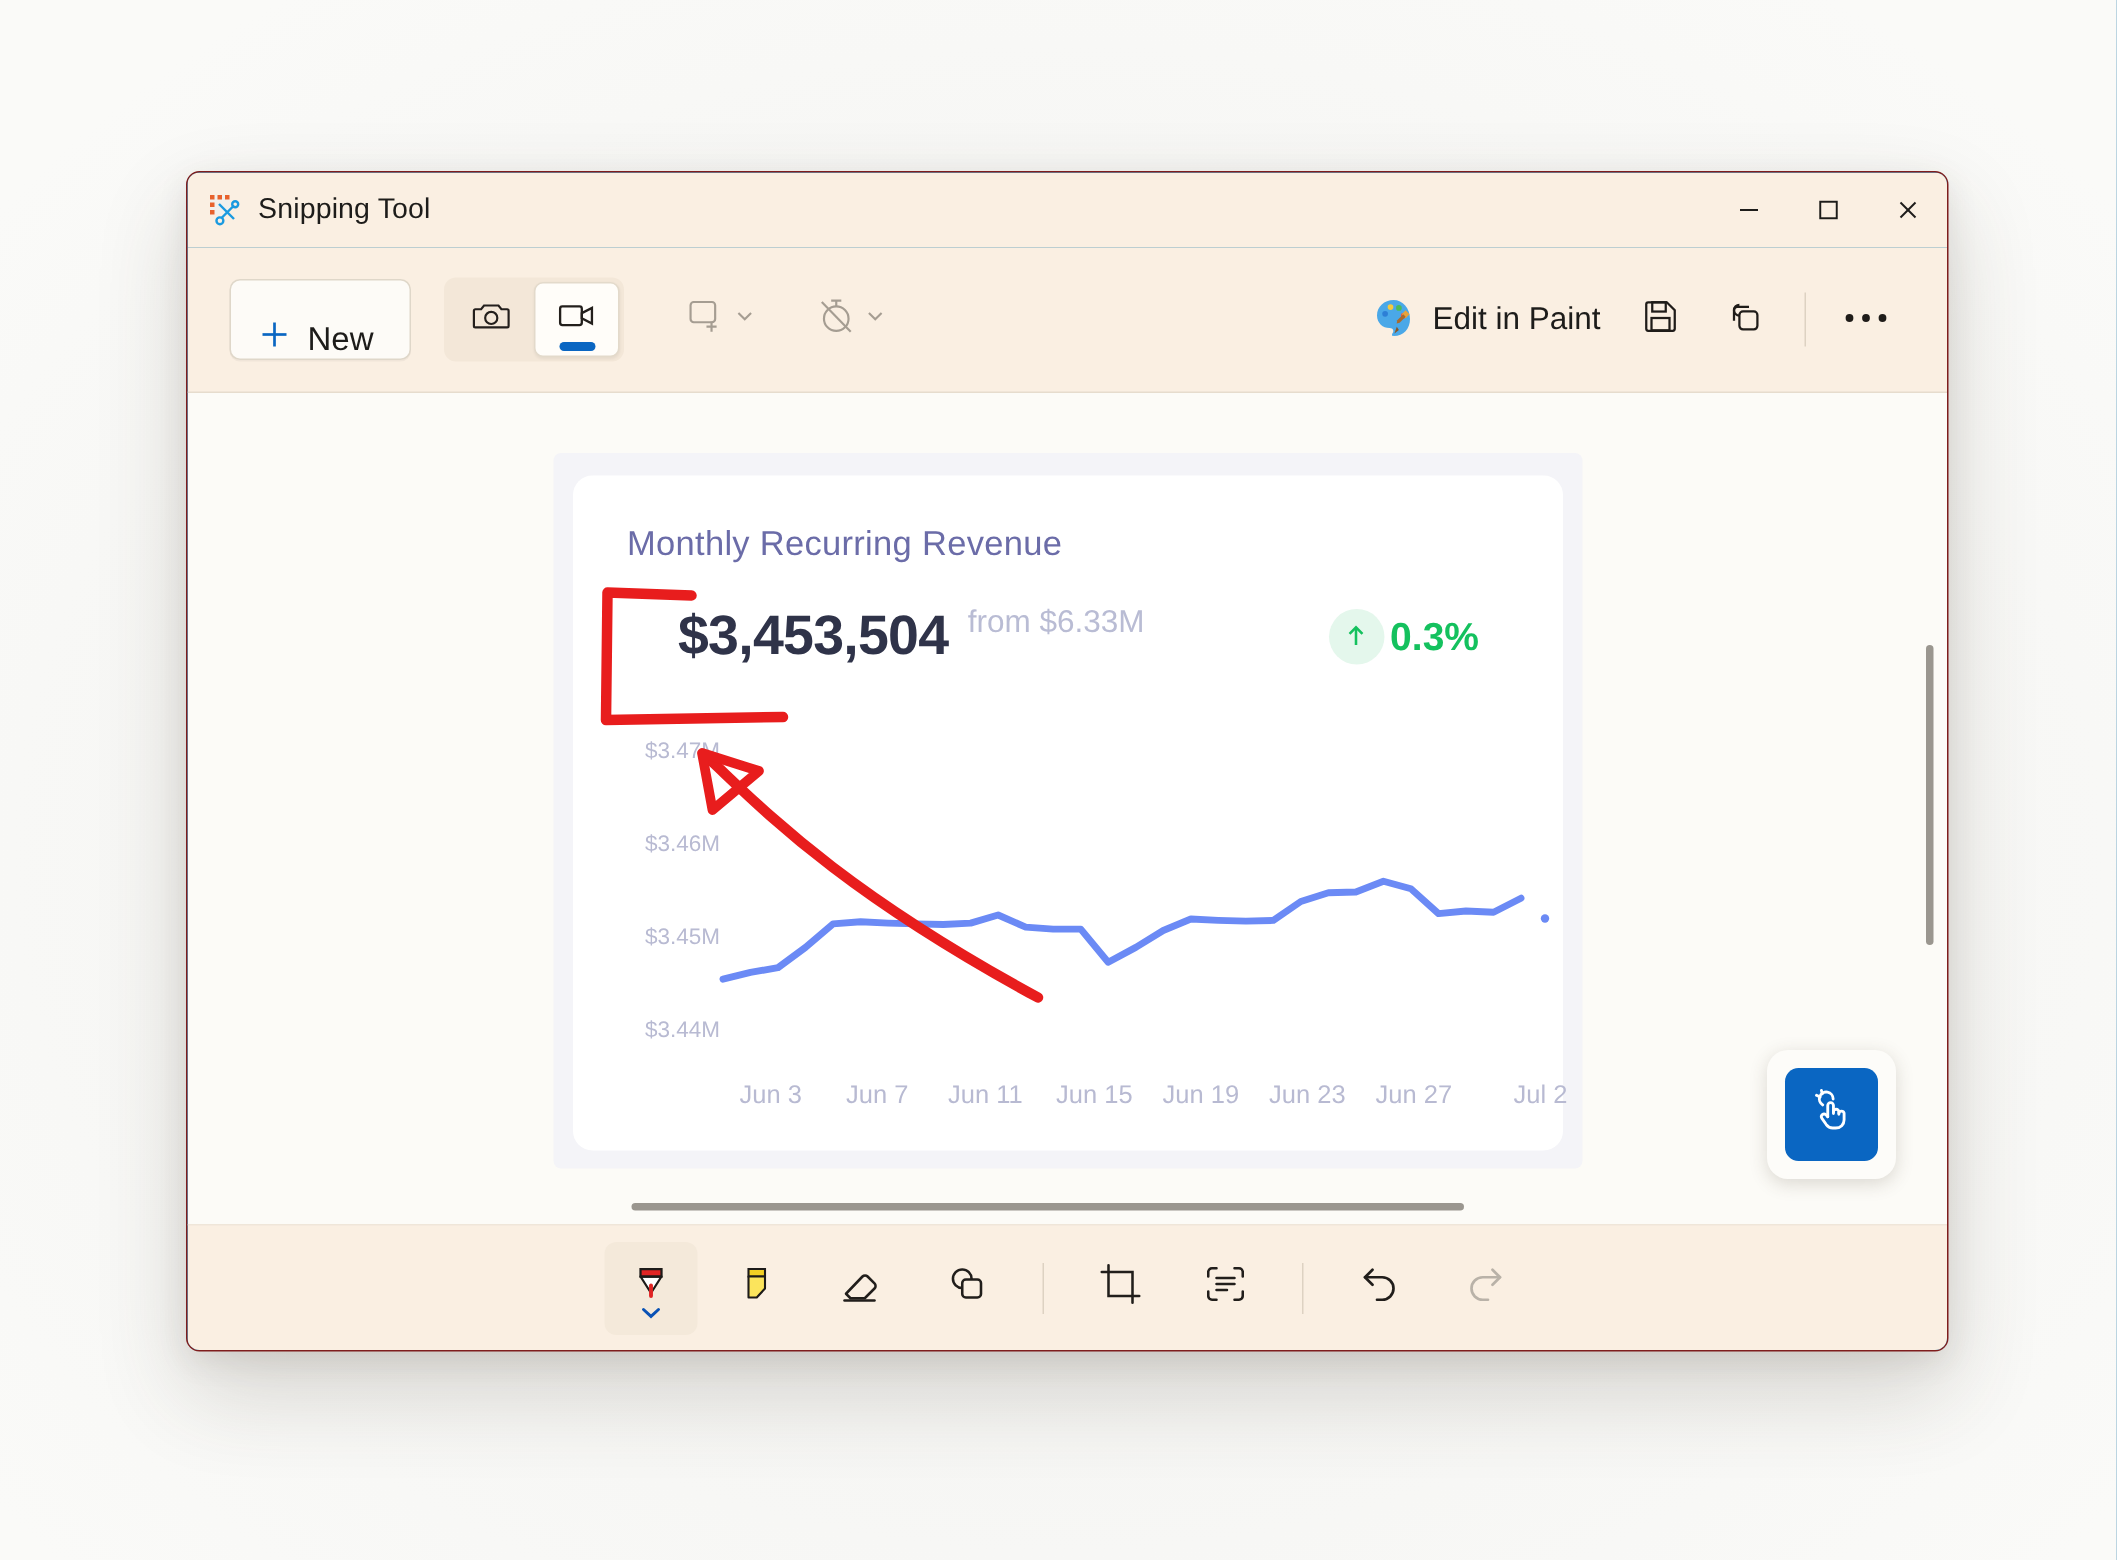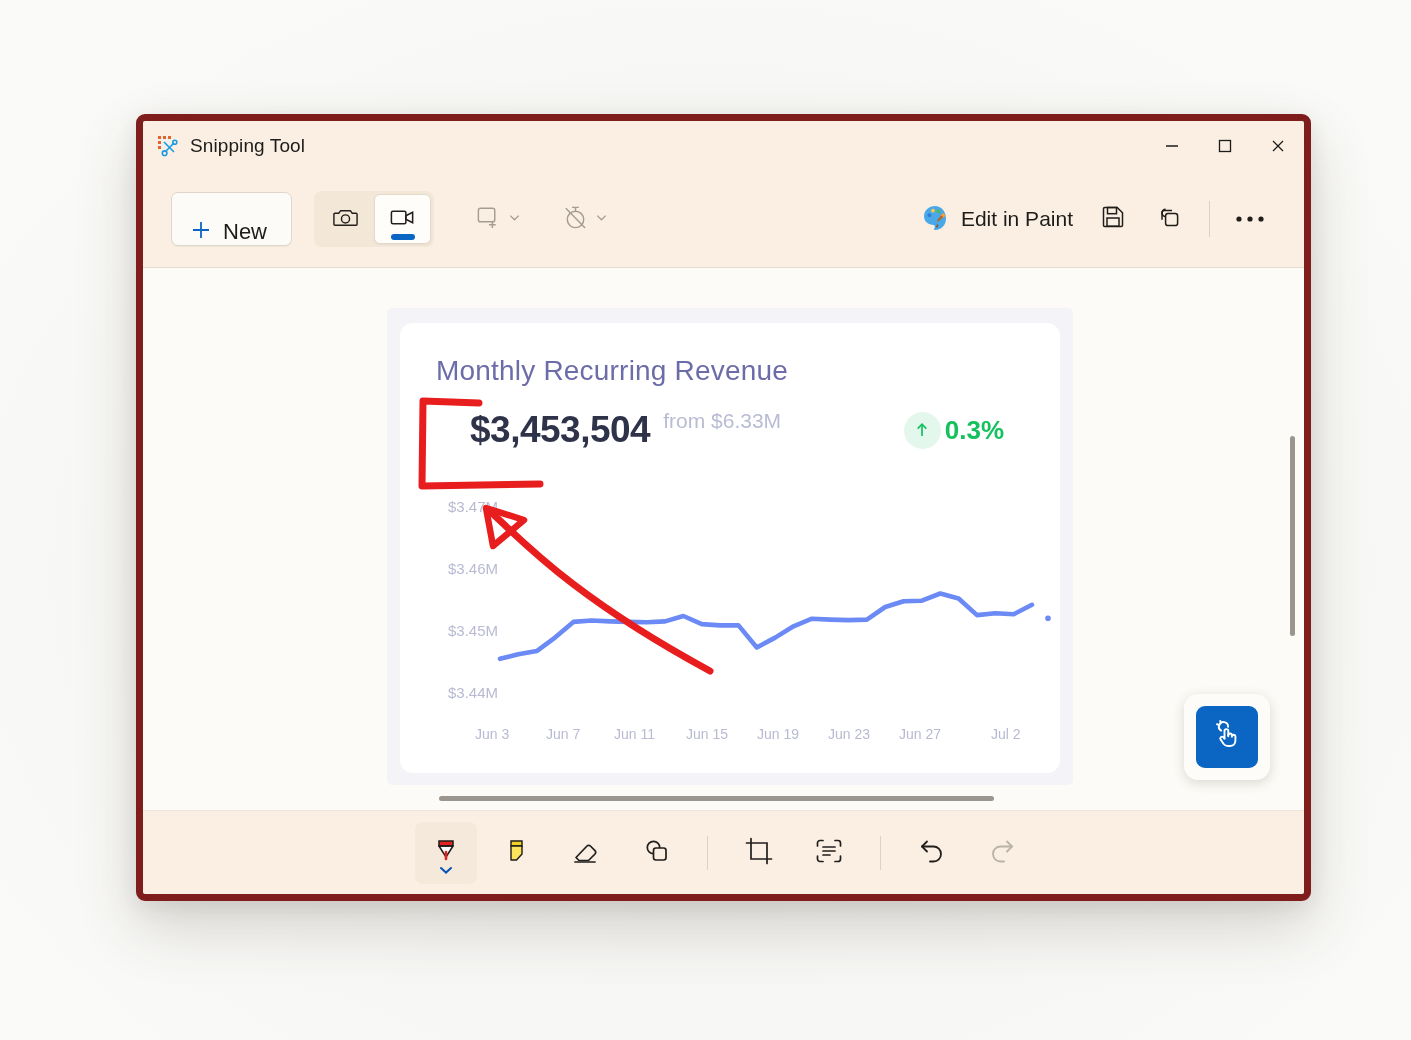--- a/index.html
+++ b/index.html
@@ -10,25 +10,25 @@
     overflow: hidden;
   }
   body {
     position: relative;
     background: radial-gradient(ellipse 900px 700px at 50% 55%, #efefed 0%, #f6f6f4 55%, #fafaf8 100%);
   }
 
   
   #window {
     position: absolute;
-    left: 136px; top: 114px;
+    left: 124px; top: 114px;
     width: 1175px; height: 787px;
     background: #0369a1;
     border-radius: 9px;
-    border: 7px solid #7f1d1d;
+    border: 1px solid #7f1d1d;
     box-shadow: 0 26px 60px rgba(70,60,45,.19), 0 6px 20px rgba(70,60,45,.10);
     overflow: hidden;
     display: flex; flex-direction: column;
   }
 
   
   #titlebar {
     height: 50px; flex: 0 0 50px;
     display: flex; align-items: center;
     padding-left: 12px;
@@ -113,21 +113,21 @@
     width: 686px; height: 477px;
     background: #f4f4f8; border-radius: 5px;
   }
   #shot-card {
     position: absolute; left: 13px; top: 15px;
     width: 660px; height: 450px;
     background: #ffffff; border-radius: 13px;
   }
   #kpi-title {
     position: absolute; left: 36px; top: 32px;
-    font-size: 28px; color: #6b6ca8; letter-spacing: .2px;
+    font-size: 23px; color: #6b6ca8; letter-spacing: .2px;
   }
   #kpi-row {
     position: absolute; left: 34px; top: 86px; right: 30px;
     display: flex; align-items: flex-start; margin-left: 36px;
   }
   #kpi-value { font-size: 37px; font-weight: bold; color: #2f3349; letter-spacing: -.5px; }
   #kpi-from { font-size: 21px; color: #b9bcd4; margin-left: 13px; }
   #kpi-delta {
     margin-left: auto; display: flex; align-items: center; gap: 4px;
     align-self: center; padding-right: 26px;
@@ -137,21 +137,21 @@
     background: #e4f7ec; display: flex; align-items: center; justify-content: center;
   }
   #delta-pct { font-size: 26px; font-weight: bold; color: #14c15e; }
 
   #chart-wrap { position: absolute; left: 0; top: 175px; width: 660px; height: 265px; }
   .ylabel {
     position: absolute; font-size: 15px; color: #b8bad2;
     right: 0; text-align: right; white-space: nowrap;
   }
   #ylabels { position: absolute; left: 18px; top: 0; width: 80px; height: 220px; }
-  .xlabel { position: absolute; font-size: 14px; color: #b8bad2; white-space: nowrap; }
+  .xlabel { position: absolute; font-size: 17px; color: #b8bad2; white-space: nowrap; margin-left: 36px; }
   #xlabels { position: absolute; left: 0; top: 228px; width: 660px; height: 24px; }
 
   
   #vscroll {
     position: absolute; right: 9px; top: 168px; width: 5px; height: 200px;
     background: #9a968f; border-radius: 3px;
   }
   #hscroll {
     position: absolute; left: 296px; bottom: 9px; width: 555px; height: 5px;
     background: #9a968f; border-radius: 3px;

